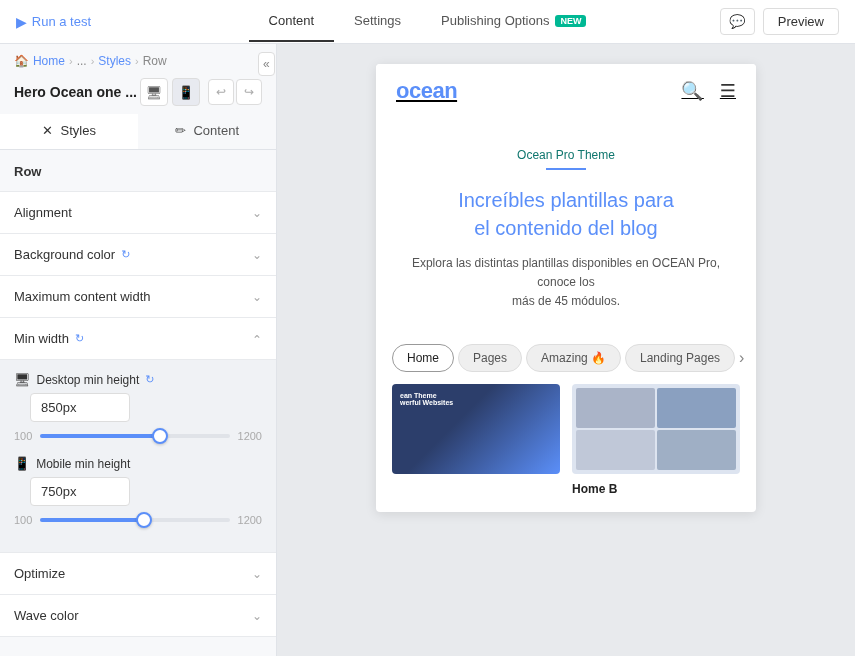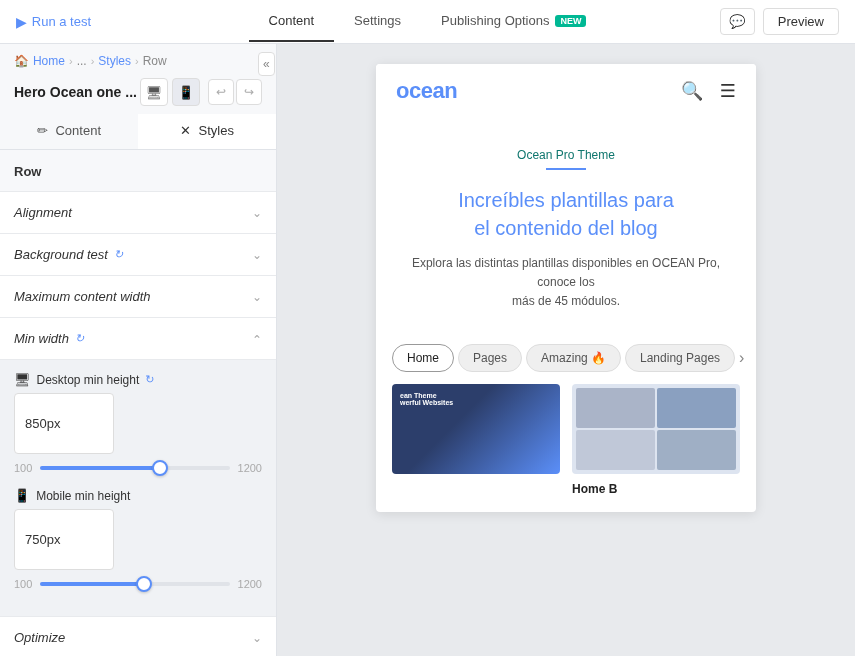--- a/index.html
+++ b/index.html
@@ -92,39 +92,39 @@
     }
     .section-title { font-size: 13px; font-weight: 600; color: #333; }
 
     
     .accordion-row {
       display: flex; align-items: center; justify-content: space-between;
       padding: 13px 14px; border-bottom: 1px solid #e8eaed; cursor: pointer;
       background: #fff; flex-shrink: 0;
     }
     .accordion-label {
-      font-size: 13px; color: #333; display: flex; align-items: center; gap: 6px; font-style: italic;
+      font-size: 13px; color: #333; display: flex; align-items: center; gap: 6px;
     }
     .refresh-icon { color: #5b8ff9; font-size: 11px; cursor: pointer; }
     .chevron { color: #aaa; font-size: 12px; transition: transform 0.2s; }
     .chevron.open { transform: rotate(180deg); }
 
     
     .expanded-section {
       background: #f0f2f5; border-bottom: 1px solid #e8eaed; padding: 12px 14px;
     }
     .field-group { margin-bottom: 14px; }
     .field-label {
       display: flex; align-items: center; gap: 6px;
       font-size: 12px; color: #333; font-weight: 500; margin-bottom: 6px;
     }
     .device-icon { font-size: 13px; }
     .field-input {
-      width: 100%; max-width: 100px; padding: 22px 10px; border: 1px solid #ddd;
-      border-radius: 4px; font-size: 13px; background: #fff; color: #333;
+      width: 100%; max-width: 100px; padding: 6px 10px; border: 1px solid #ddd;
+      border-radius: 4px; font-size: 13px; background: #fff; color: #333; margin-left: 16px;
     }
     .slider-row { display: flex; align-items: center; gap: 8px; margin-top: 8px; }
     .slider-min { font-size: 11px; color: #aaa; }
     .slider-max { font-size: 11px; color: #aaa; }
     .slider-track {
       flex: 1; height: 4px; background: #e0e3e8; border-radius: 2px;
       position: relative; cursor: pointer;
     }
     .slider-fill {
       height: 100%; background: #5b8ff9; border-radius: 2px; position: absolute; left: 0;
@@ -141,21 +141,21 @@
       justify-content: center; overflow-y: auto; padding: 20px;
     }
     .site-preview {
       background: #fff; width: 100%; max-width: 380px; border-radius: 4px;
       overflow: hidden; box-shadow: 0 2px 12px rgba(0,0,0,0.1);
     }
 
     
     .preview-header {
       display: flex; align-items: center; justify-content: space-between;
-      padding: 14px 20px; background: #fff;
+      padding: 14px 20px; background: #fff; text-decoration: underline;
     }
     .ocean-logo { font-size: 22px; font-weight: 700; color: #5b8ff9; letter-spacing: -0.5px; }
     .preview-nav-icons { display: flex; gap: 16px; }
     .preview-nav-icon { font-size: 18px; color: #333; cursor: pointer; }
 
     
     .preview-hero {
       padding: 30px 20px 20px; text-align: center; background: #fff;
     }
     .preview-hero-label { font-size: 12px; color: #0f766e; margin-bottom: 16px; }
@@ -259,42 +259,42 @@
           </button>
         </div>
         <div class="undo-redo">
           <button class="undo-btn">↩</button>
           <button class="undo-btn">↪</button>
         </div>
       </div>
     </div>
 
     <div class="panel-tabs">
+      <button class="panel-tab active">
+        <span class="panel-tab-icon">✕</span>
+        <span>Styles</span>
+      </button>
       <button class="panel-tab">
         <span class="panel-tab-icon">✏</span>
         <span>Content</span>
       </button>
-      <button class="panel-tab active">
-        <span class="panel-tab-icon">✕</span>
-        <span>Styles</span>
-      </button>
     </div>
 
     <div class="section-header">
       <span class="section-title">Row</span>
     </div>
 
     <div class="accordion-row">
       <span class="accordion-label">Alignment</span>
       <span class="chevron">⌄</span>
     </div>
 
     <div class="accordion-row">
       <span class="accordion-label">
-        <span>Background test</span>
+        <span>Background color</span>
         <span class="refresh-icon">↻</span>
       </span>
       <span class="chevron">⌄</span>
     </div>
 
     <div class="accordion-row">
       <span class="accordion-label">Maximum content width</span>
       <span class="chevron">⌄</span>
     </div>
 

